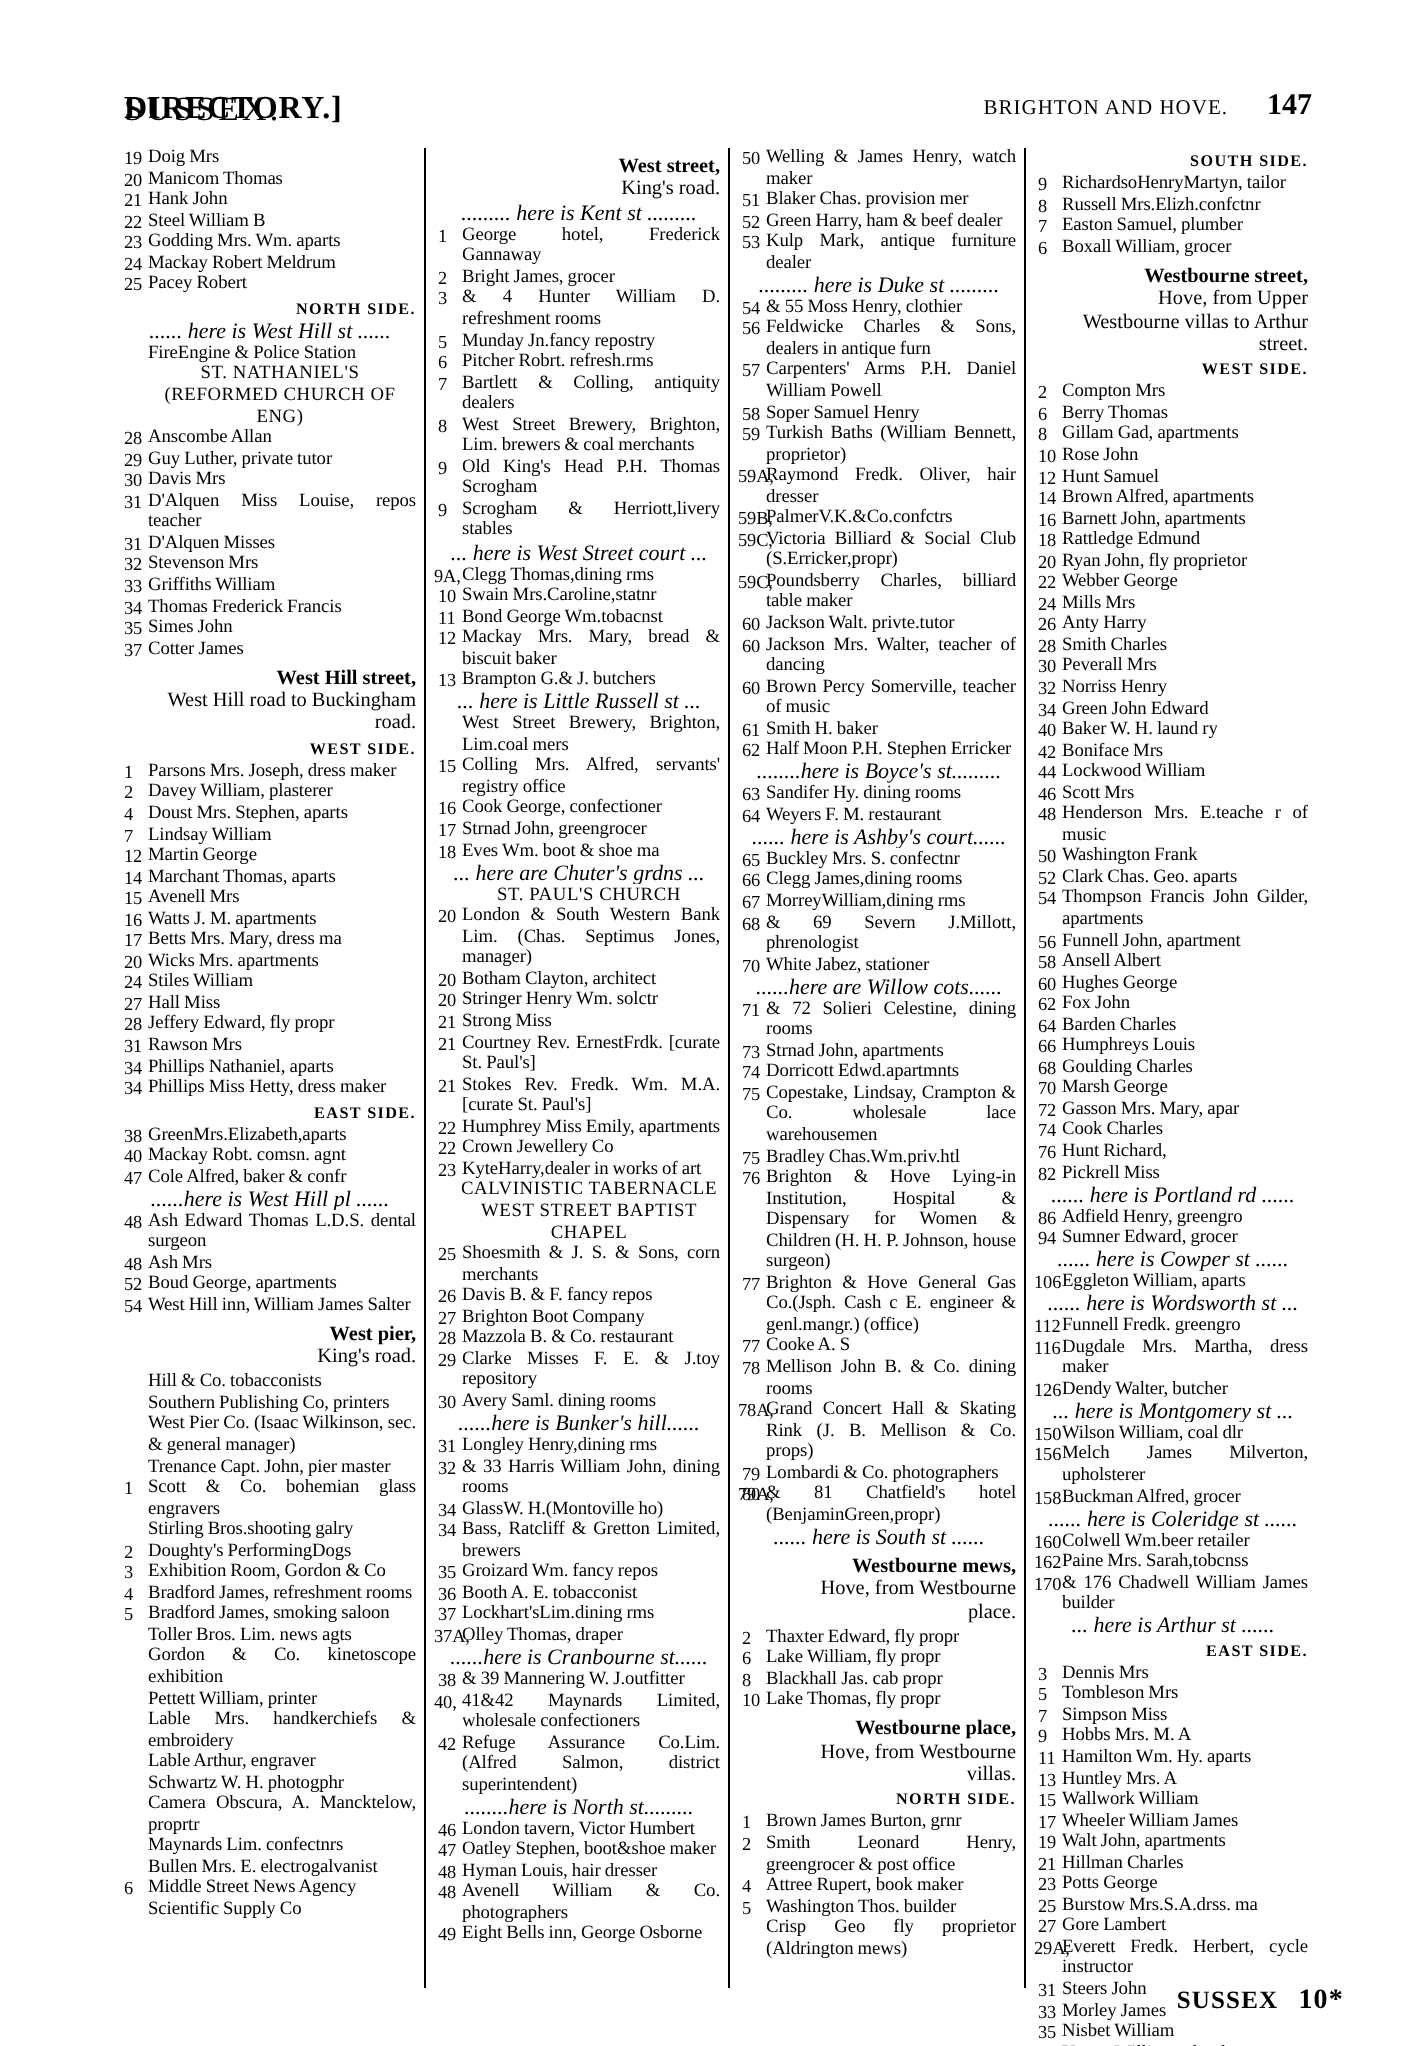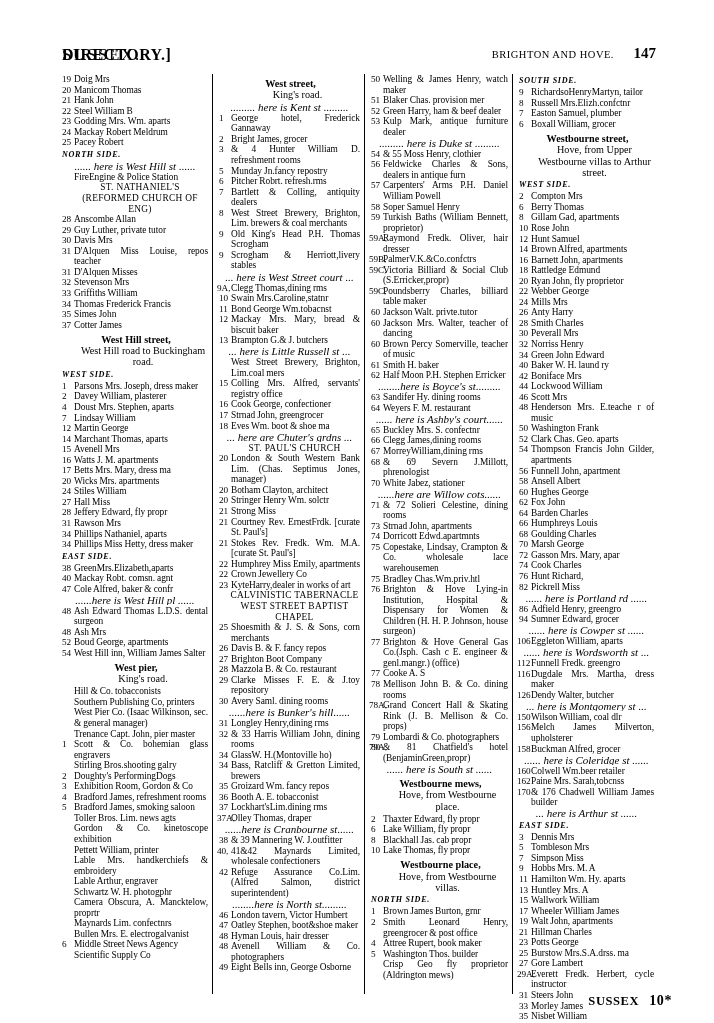--- a/index.html
+++ b/index.html
@@ -122,39 +122,38 @@
   .ent .txt { display: inline; }
 
   
   .street {
     font-size: 10.2px;
     line-height: 11.4px;
     font-weight: bold;
     margin: 3.5px 0 1.5px 0;
     padding-left: 6px;
     text-indent: -4px;
-    text-align: center;
+    text-align: right;
   }
   .street .cont {
     font-weight: normal;
     display: block;
     padding-left: 10px;
     text-indent: 0;
   }
 
   
   .side {
-    text-align: left;
+    text-align: right;
     font-size: 8.1px;
     letter-spacing: 0.7px;
     font-weight: bold;
     text-transform: uppercase;
     margin: 2px 0 1px 0;
     line-height: 10px;
-    font-style: italic;
   }
   
   .here {
     font-size: 11px;
     line-height: 10.5px;
     font-style: italic;
     text-align: center;
     margin: 0.5px 0;
     white-space: nowrap;
     overflow: hidden;

